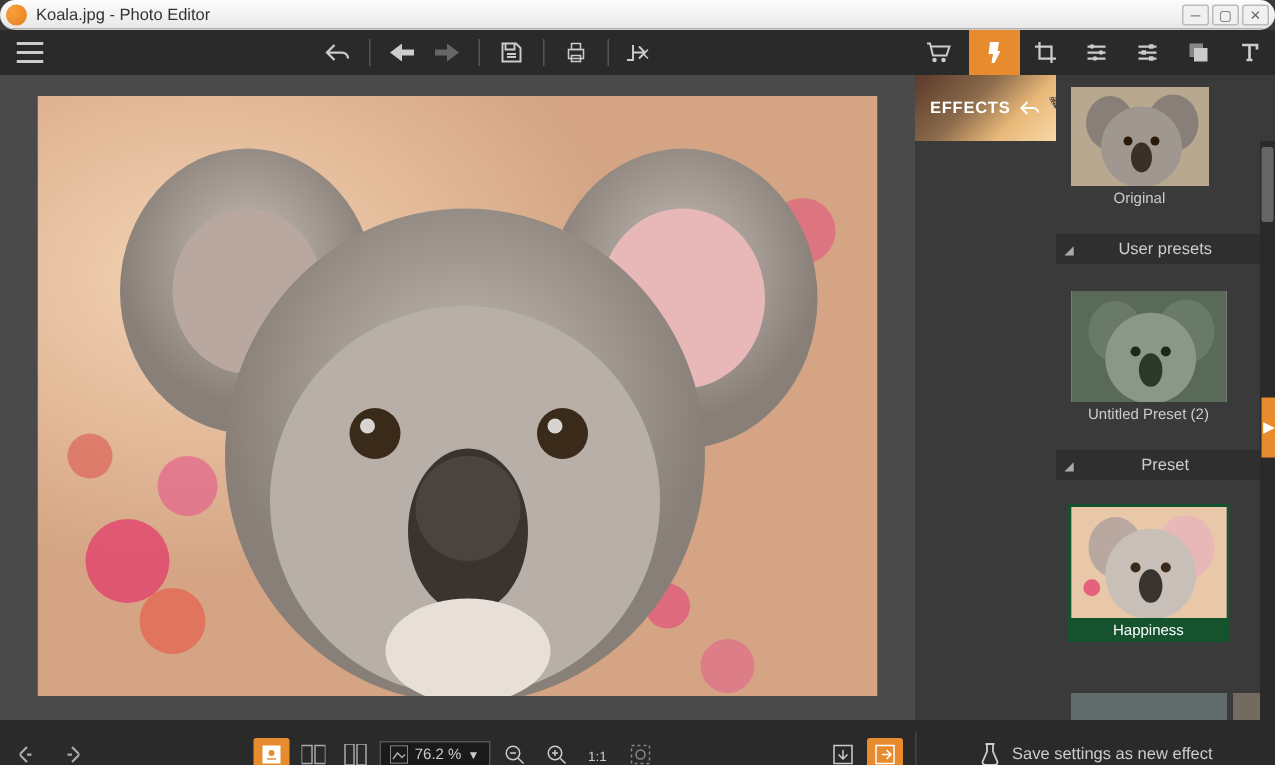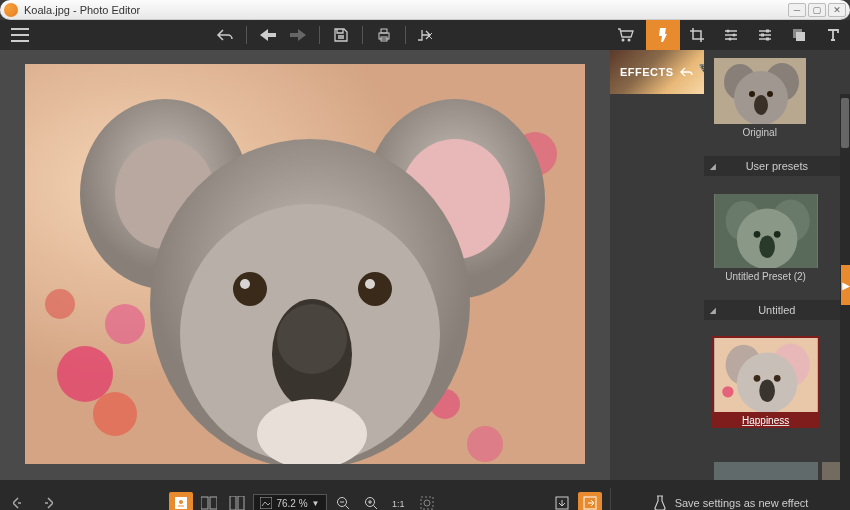--- a/index.html
+++ b/index.html
@@ -23,21 +23,21 @@
 .side-header { height: 44px; background: linear-gradient(135deg, #5a3a2a, #8a6a4a 40%, #e8b878 70%, #f8d8a8); display: flex; align-items: center; padding: 0 10px; position: relative; overflow: hidden; }
 .side-header .label { font-size: 11px; color: #fff; font-weight: bold; letter-spacing: 0.5px; }
 .side-header .undo-sm { margin-left: 6px; cursor: pointer; }
 .butterfly { position: absolute; left: 88px; top: 6px; font-size: 20px; }
 .side-body { flex: 1; overflow: hidden; background: #3a3a3a; position: relative; }
 .expand-arrow { position: absolute; right: -1px; top: 50%; width: 10px; height: 40px; background: #e78b2e; display: flex; align-items: center; justify-content: center; cursor: pointer; color: #fff; font-size: 10px; z-index: 5; }
 .scrollbar { position: absolute; right: 0; top: 44px; bottom: 0; width: 10px; background: #2a2a2a; }
 .scroll-thumb { position: absolute; left: 1px; right: 1px; top: 4px; height: 50px; background: #666; border-radius: 2px; }
 .thumb-row { display: flex; gap: 0; padding: 16px 8px; }
 .preset-card { display: flex; flex-direction: column; align-items: center; cursor: pointer; padding: 2px; }
-.preset-card.selected { background: #7f1d1d; text-decoration: underline; }
+.preset-card.selected { background: #14532d; }
 .preset-card .thumb { background: #888; }
 .preset-card .caption { font-size: 10px; color: #ccc; margin-top: 3px; text-align: center; }
 .preset-card.selected .caption { color: #fff; }
 .section-hdr { height: 20px; background: #2f2f2f; display: flex; align-items: center; justify-content: center; font-size: 11px; color: #ccc; position: relative; }
 .section-hdr .tri { position: absolute; left: 6px; font-size: 8px; color: #aaa; }
 .bottombar { height: 46px; background: #2a2a2a; display: flex; align-items: center; }
 .bb-left { display: flex; align-items: center; gap: 2px; padding-left: 8px; }
 .bb-center { flex: 1; display: flex; align-items: center; justify-content: center; gap: 4px; }
 .bb-right { display: flex; align-items: center; gap: 4px; padding-right: 8px; }
 .bbtn { width: 24px; height: 22px; display: flex; align-items: center; justify-content: center; cursor: pointer; color: #ccc; border-radius: 2px; }
@@ -239,21 +239,21 @@
               <circle cx="38" cy="36" r="3" fill="#1a2a1a"></circle>
               <circle cx="56" cy="36" r="3" fill="#1a2a1a"></circle>
               <ellipse cx="47" cy="47" rx="7" ry="10" fill="#2a3a2a"></ellipse>
             </svg>
           <span class="caption">Untitled Preset (2)</span>
         </div>
       </div>
 
       <div class="section-hdr">
         <span class="tri">◢</span>
-        <span>Untitled</span>
+        <span>Preset</span>
       </div>
       <div class="thumb-row">
         <div class="preset-card selected">
           <svg class="thumb" width="104" height="74" viewBox="0 0 92 66">
               <rect width="92" height="66" fill="#e8c8a8"></rect>
               <circle cx="12" cy="48" r="5" fill="#e4356a" opacity="0.7"></circle>
               <circle cx="42" cy="28" r="3" fill="#2bc4c4" opacity="0.7"></circle>
               <ellipse cx="26" cy="24" rx="16" ry="18" fill="#b8a8a0"></ellipse>
               <ellipse cx="68" cy="24" rx="17" ry="19" fill="#e8b8b8"></ellipse>
               <ellipse cx="47" cy="40" rx="27" ry="27" fill="#c8c0b8"></ellipse>

